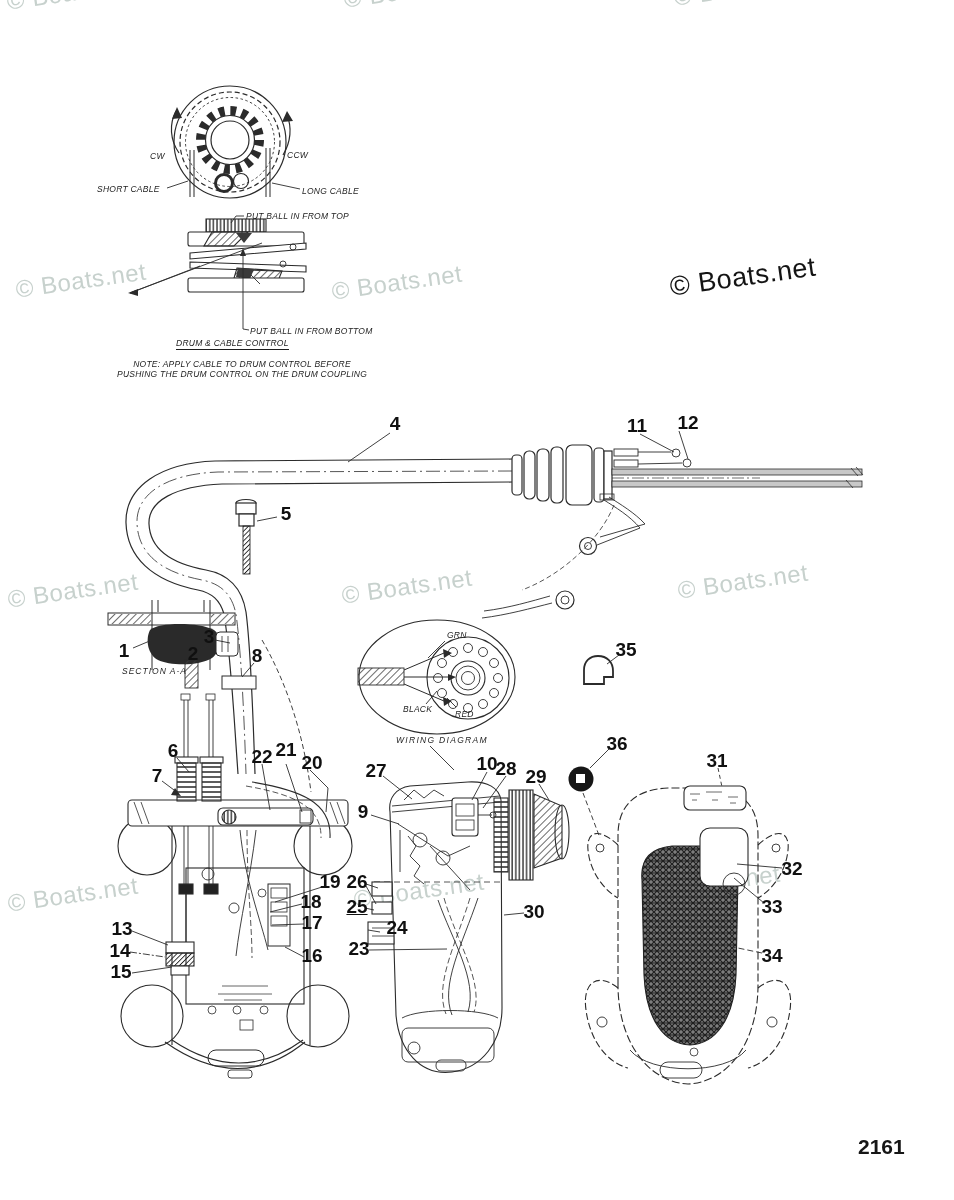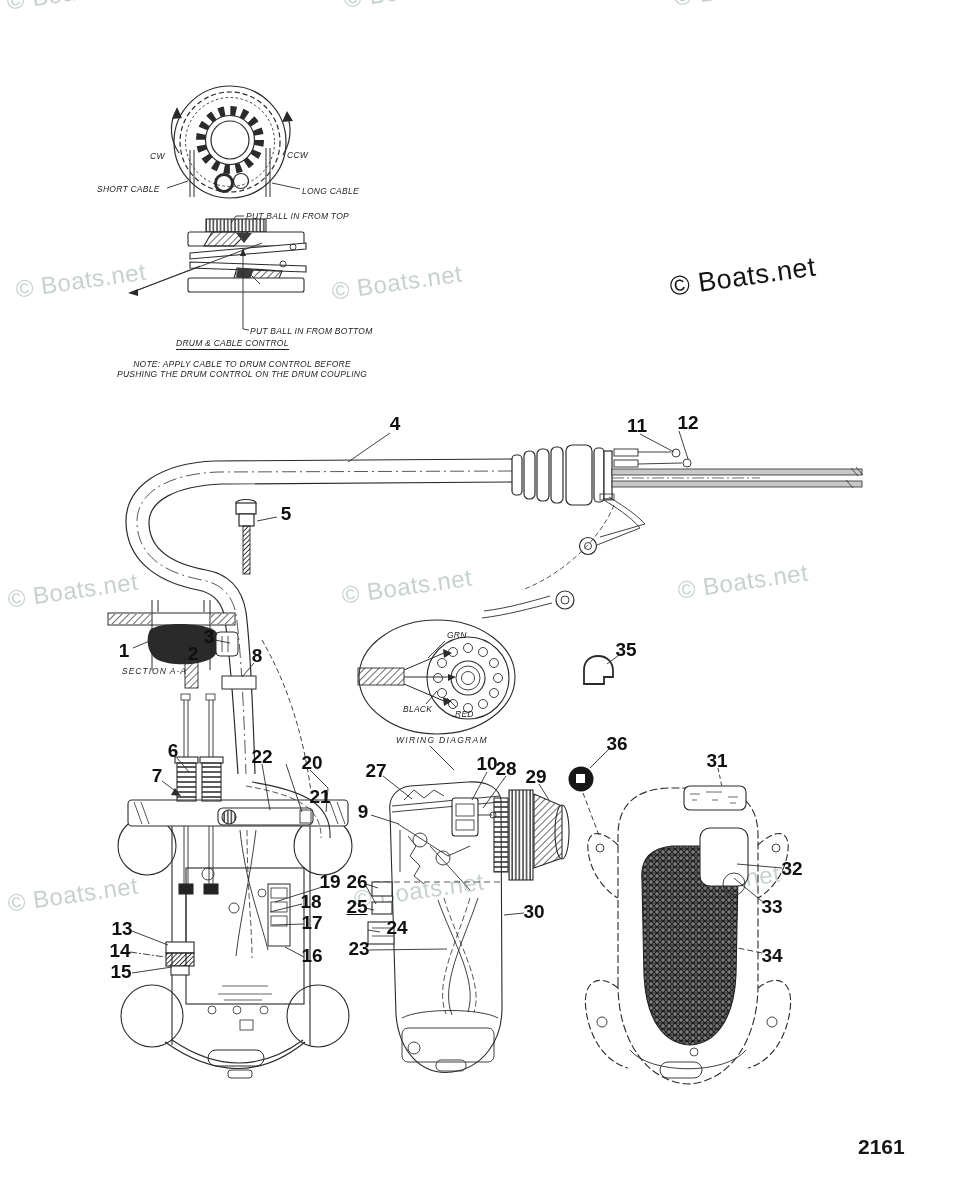--- a/index.html
+++ b/index.html
@@ -371,21 +371,21 @@
     <div class="callout" style="left: 637px; top: 426px;">11</div>
     <div class="callout" style="left: 678px; top: 423px; margin-left: 10px;">12</div>
     <div class="callout" style="left: 122px; top: 929px;">13</div>
     <div class="callout" style="left: 120px; top: 951px;">14</div>
     <div class="callout" style="left: 121px; top: 972px;">15</div>
     <div class="callout" style="left: 312px; top: 956px;">16</div>
     <div class="callout" style="left: 312px; top: 923px;">17</div>
     <div class="callout" style="left: 311px; top: 902px;">18</div>
     <div class="callout" style="left: 330px; top: 882px;">19</div>
     <div class="callout" style="left: 312px; top: 763px;">20</div>
-    <div class="callout" style="left: 286px; top: 797px; margin-left: 34px;">21</div>
+    <div class="callout" style="left: 286px; top: 750px;">21</div>
     <div class="callout" style="left: 262px; top: 757px;">22</div>
     <div class="callout" style="left: 359px; top: 949px;">23</div>
     <div class="callout" style="left: 361px; top: 928px; margin-left: 36px;">24</div>
     <div class="callout" style="left: 357px; top: 907px; text-decoration: underline;">25</div>
     <div class="callout" style="left: 357px; top: 882px;">26</div>
     <div class="callout" style="left: 376px; top: 771px;">27</div>
     <div class="callout" style="left: 506px; top: 769px;">28</div>
     <div class="callout" style="left: 536px; top: 777px;">29</div>
     <div class="callout" style="left: 534px; top: 912px;">30</div>
     <div class="callout" style="left: 717px; top: 761px;">31</div>

